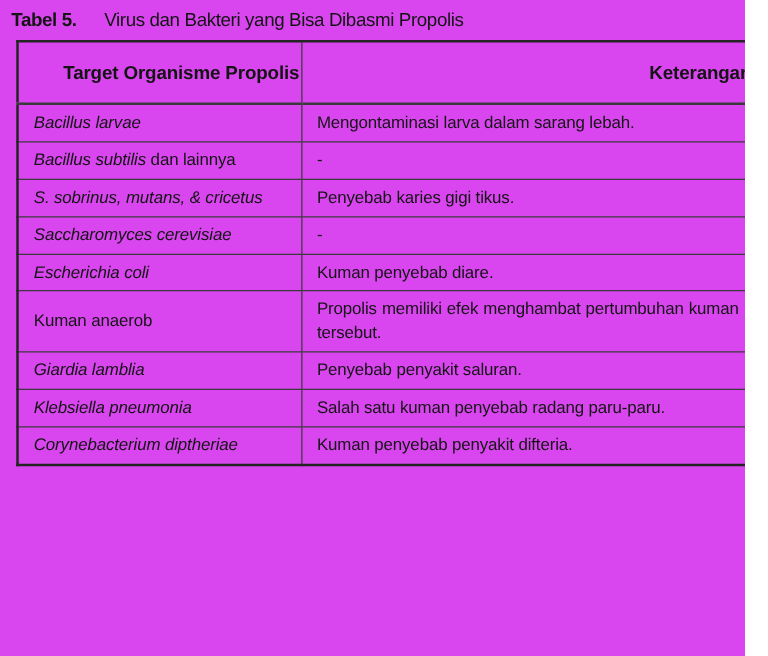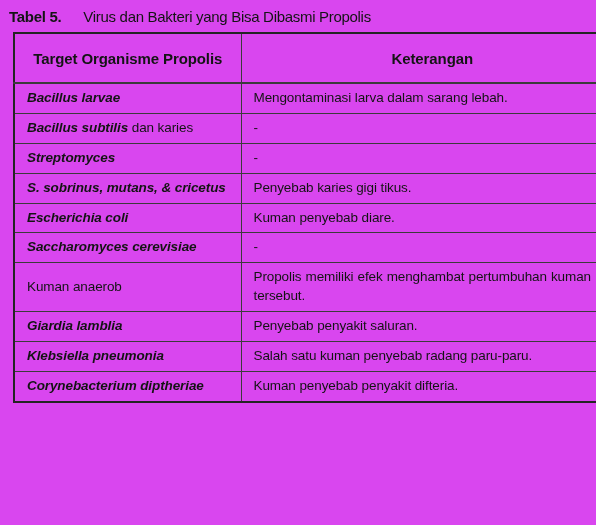--- a/index.html
+++ b/index.html
@@ -28,33 +28,33 @@
   th,td{
     border:1px solid #3b3b3b;
     box-sizing:border-box;
     vertical-align:middle;
     letter-spacing:-0.1px;
   }
   th{
     height:50px;
     font-size:15px;
     font-weight:bold;
-    text-align:center;
+    text-align:right;
     border-bottom:2px solid #3b3b3b;
   }
   th.col-org{width:227px;}
   th.col-ket{width:362px;padding-left:22px;}
   td{
     height:28px;
     font-size:13.5px;
     line-height:1.4;
     padding:5px 11px 5px 12px;
   }
   td.ket{text-align:justify;margin-top:16px;}
-  .it{font-style:italic;font-weight:bold;}
+  .it{font-style:italic;}
 </style>
 </head>
 <body>
 
 <div class="page">
   <div class="caption">
     <span class="cap-label">Tabel 5.</span><span>Virus dan Bakteri yang Bisa Dibasmi Propolis</span>
   </div>
 
   <table class="propolis">
@@ -63,38 +63,34 @@
         <th class="col-org">Target Organisme Propolis</th>
         <th class="col-ket">Keterangan</th>
       </tr>
     </thead>
     <tbody id="rows">
         <tr>
           <td class="org"><span class="it">Bacillus larvae</span></td>
           <td class="ket">Mengontaminasi larva dalam sarang lebah.</td>
         </tr>
         <tr>
-          <td class="org"><span class="it">Bacillus subtilis</span><span> dan karies</span></td>
-          <td class="ket">-</td>
-        </tr>
-        <tr>
-          <td class="org"><span class="it">Streptomyces</span></td>
+          <td class="org"><span class="it">Bacillus subtilis</span><span> dan lainnya</span></td>
           <td class="ket">-</td>
         </tr>
         <tr>
           <td class="org"><span class="it">S. sobrinus, mutans, &amp; cricetus</span></td>
           <td class="ket">Penyebab karies gigi tikus.</td>
         </tr>
         <tr>
+          <td class="org"><span class="it">Saccharomyces cerevisiae</span></td>
+          <td class="ket">-</td>
+        </tr>
+        <tr>
           <td class="org"><span class="it">Escherichia coli</span></td>
           <td class="ket">Kuman penyebab diare.</td>
-        </tr>
-        <tr>
-          <td class="org"><span class="it">Saccharomyces cerevisiae</span></td>
-          <td class="ket">-</td>
         </tr>
         <tr>
           <td class="org"><span>Kuman anaerob</span></td>
           <td class="ket">Propolis memiliki efek menghambat pertumbuhan kuman tersebut.</td>
         </tr>
         <tr>
           <td class="org"><span class="it">Giardia lamblia</span></td>
           <td class="ket">Penyebab penyakit saluran.</td>
         </tr>
         <tr>

